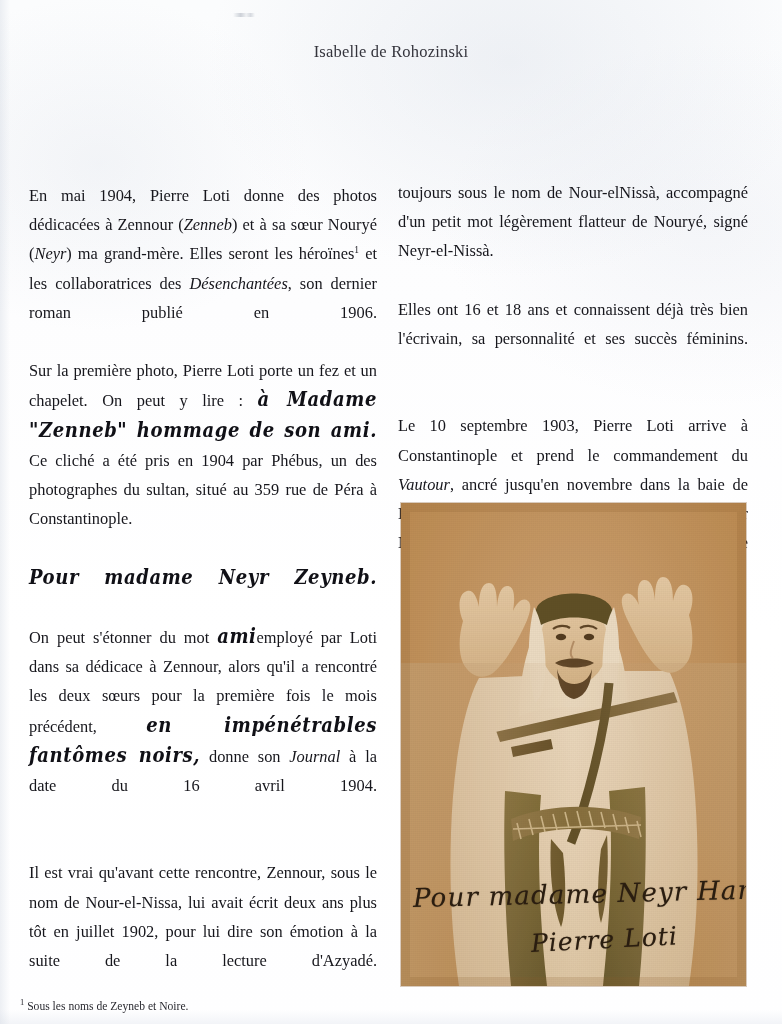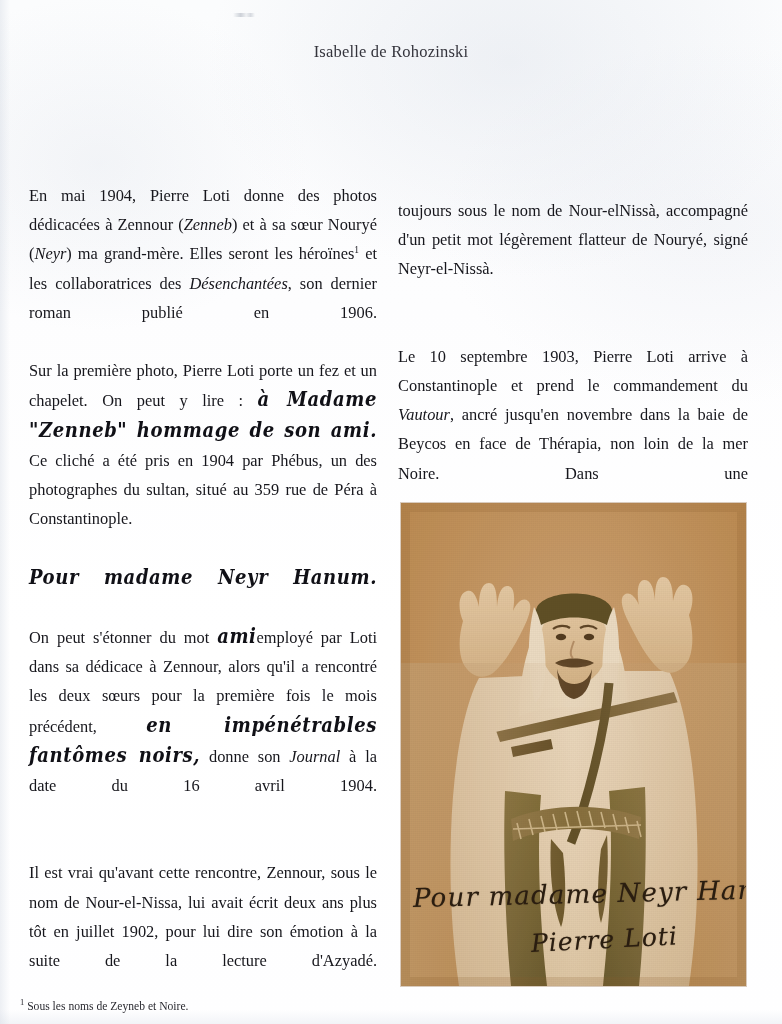--- a/index.html
+++ b/index.html
@@ -56,21 +56,21 @@
 
   
   .col {
     position: absolute;
     font-size: 16.4px;
     line-height: 29.2px;
     text-align: justify;
     color: #16161c;
   }
   .col-left  { left: 29px;  top: 181px; width: 348px; }
-  .col-right { left: 398px; top: 196px; width: 350px; }
+  .col-right { left: 398px; top: 178px; width: 350px; }
 
   .para { margin: 0 0 0 0; }
   .para + .para { margin-top: 0px; }
   .para.gap-before { margin-top: 29px; }
 
   
   .para { text-align: justify; text-justify: inter-word; }
   .para::after { content: ""; display: inline-block; width: 100%; }
 
   em.title-it {
@@ -170,27 +170,28 @@
 
   <div class="scan-edge-left"></div>
   <div class="scan-edge-bottom"></div>
   <div class="scan-artifact"></div>
 
   <div class="running-head">Isabelle de Rohozinski</div>
 
   <div class="col col-left" id="col-left">
       <div class="para"><span>En mai 1904, Pierre Loti donne des photos dédicacées à Zennour (</span><em class="title-it">Zenneb</em><span>) et à sa sœur Nouryé (</span><em class="title-it">Neyr</em><span>) ma grand-mère. Elles seront les héroïnes</span><sup class="fn-mark">1</sup><span> et les collaboratrices des </span><em class="title-it">Désenchantées</em><span>, son dernier roman publié en 1906.</span></div>
       <div class="para"><span>Sur la première photo, Pierre Loti porte un fez et un chapelet. On peut y lire : </span><span class="script">à Madame "Zenneb" hommage de son ami.</span><span> Ce cliché a été pris en 1904 par Phébus, un des photographes du sultan, situé au 359 rue de Péra à Constantinople.</span></div>
-      <div class="para"><span class="script">Pour madame Neyr Hanum.</span></div>
+      <div class="para"><span class="script">Pour madame Neyr Zeyneb.</span></div>
       <div class="para"><span>On peut s'étonner du mot </span><span class="script">ami</span><span>employé par Loti dans sa dédicace à Zennour, alors qu'il a rencontré les deux sœurs pour la  première fois le mois précédent, </span><span class="script">en impénétrables fantômes noirs,</span><span> donne son </span><em class="title-it">Journal</em><span> à la date du 16 avril 1904.</span></div>
       <div class="para gap-before"><span>Il est vrai qu'avant cette rencontre, Zennour, sous le nom de Nour-el-Nissa, lui avait écrit deux ans plus tôt en juillet 1902, pour lui dire son émotion à la suite de la lecture d'Azyadé.</span></div>
     </div>
 
   <div class="col col-right" id="col-right">
       <div class="para"><span>toujours sous le nom de Nour-elNissà, accompagné d'un petit mot légèrement flatteur de Nouryé, signé Neyr-el-Nissà.</span></div>
+      <div class="para"><span>Elles ont 16 et 18 ans et connaissent déjà très bien l'écrivain, sa personnalité et ses succès  féminins.</span></div>
       <div class="para gap-before"><span>Le 10 septembre 1903, Pierre Loti arrive à Constantinople et prend le commandement du </span><em class="title-it">Vautour</em><span>, ancré jusqu'en novembre dans la baie de Beycos en face de Thérapia, non loin de la mer Noire. Dans une</span></div>
     </div>
 
   <div class="photo">
     <div class="photo-inner"></div>
 
     <svg viewBox="0 0 345 483" preserveAspectRatio="none">
       <defs>
         <linearGradient id="robe" x1="0" y1="0" x2="0" y2="1">
           <stop offset="0%" stop-color="#f6ecdb"></stop>

